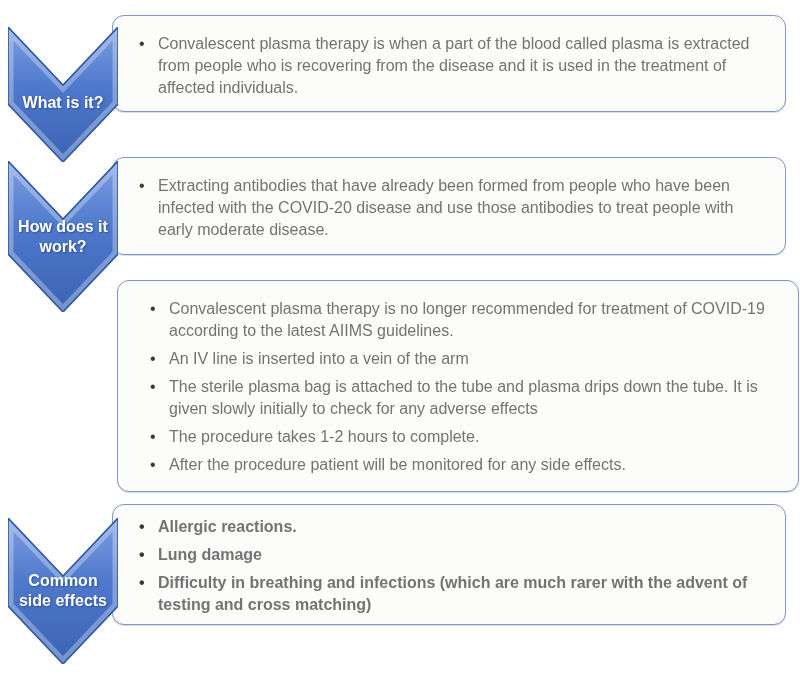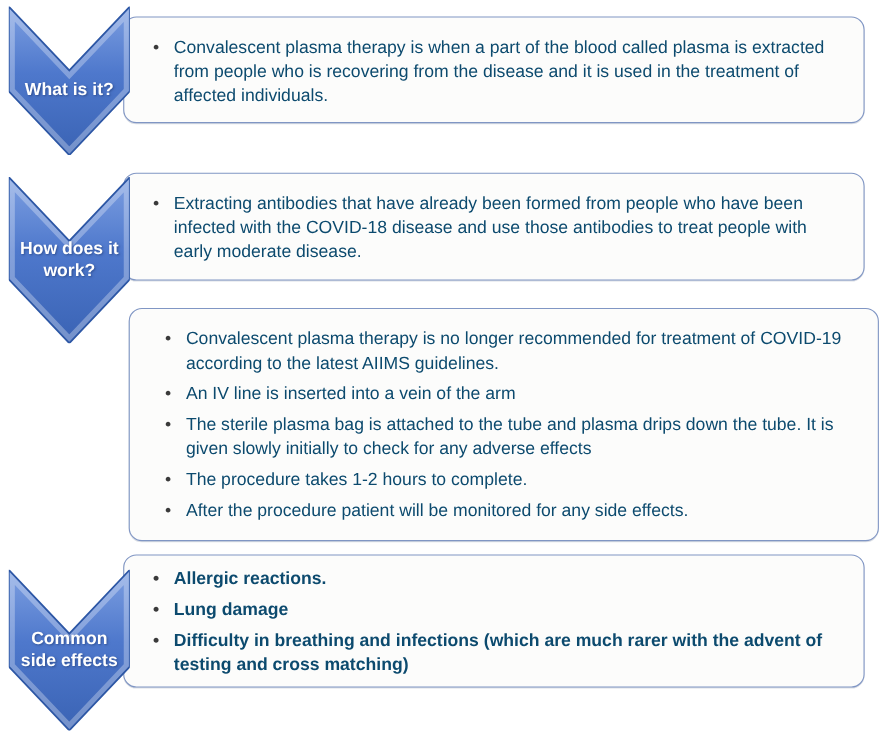--- a/index.html
+++ b/index.html
@@ -28,21 +28,21 @@
     align-items: center;
     justify-content: center;
     text-align: center;
     color: #ffffff;
     font-weight: bold;
     font-size: 16px;
     line-height: 1.22;
     text-shadow: 1px 1px 2px rgba(32, 59, 115, 0.65);
     pointer-events: none;
   }
-  .arrow-1 { top: 6px;  height: 135px; }
+  .arrow-1 { top: 27px;  height: 135px; }
   .arrow-2 { top: 161px; height: 151px; }
   .arrow-3 { top: 315px; height: 188px; }
   .arrow-4 { top: 518px; height: 146px; }
   .arrow-1 .label { padding-top: 16px; }
 
   
   .box {
     position: absolute;
     box-sizing: border-box;
     background: #fcfcfb;
@@ -61,21 +61,21 @@
     padding: 0;
     list-style: none;
   }
   .box-1 ul, .box-2 ul { padding: 17px 14px 0 14px; }
   .box-3 ul { padding: 17px 10px 0 20px; }
   .box-4 ul { padding: 11px 14px 0 14px; font-weight: bold; }
 
   .box li {
     position: relative;
     padding-left: 31px;
-    color: #0c4a6e;
+    color: #737373;
     font-size: 16px;
     line-height: 22px;
   }
   .box li + li { margin-top: 6px; }
   .box li::before {
     content: "\2022";
     position: absolute;
     left: 12px;
     top: 0;
     color: #3a3a3a;
@@ -124,21 +124,21 @@
       <path d="M0,0 L55,58 L110,0 L110,93 L55,151 L0,93 Z" fill="none" stroke="rgba(255,255,255,0.30)" stroke-width="11" clip-path="url(#clipA2)"></path>
       <path d="M0,0 L55,58 L110,0 L110,93 L55,151 L0,93 Z" fill="none" stroke="#2d57a5" stroke-width="1.6"></path>
     </svg>
     <div class="label">
       <span>How does it</span>
       <span>work?</span>
     </div>
   </div>
   <div class="box box-2">
     <ul>
-      <li>Extracting antibodies that have already been formed from people who have been infected with the COVID-18 disease and use those antibodies to treat people with early moderate disease.</li>
+      <li>Extracting antibodies that have already been formed from people who have been infected with the COVID-20 disease and use those antibodies to treat people with early moderate disease.</li>
     </ul>
   </div>
 
   <div class="box box-3">
     <ul>
       <li>Convalescent plasma therapy is no longer recommended for treatment of COVID-19 according to the latest AIIMS guidelines.</li>
       <li>An IV line is inserted into a vein of the arm</li>
       <li>The sterile plasma bag is attached to the tube and plasma drips down the tube. It is given slowly initially to check for any adverse effects</li>
       <li>The procedure takes 1-2 hours to complete.</li>
       <li>After the procedure patient will be monitored for any side effects.</li>

